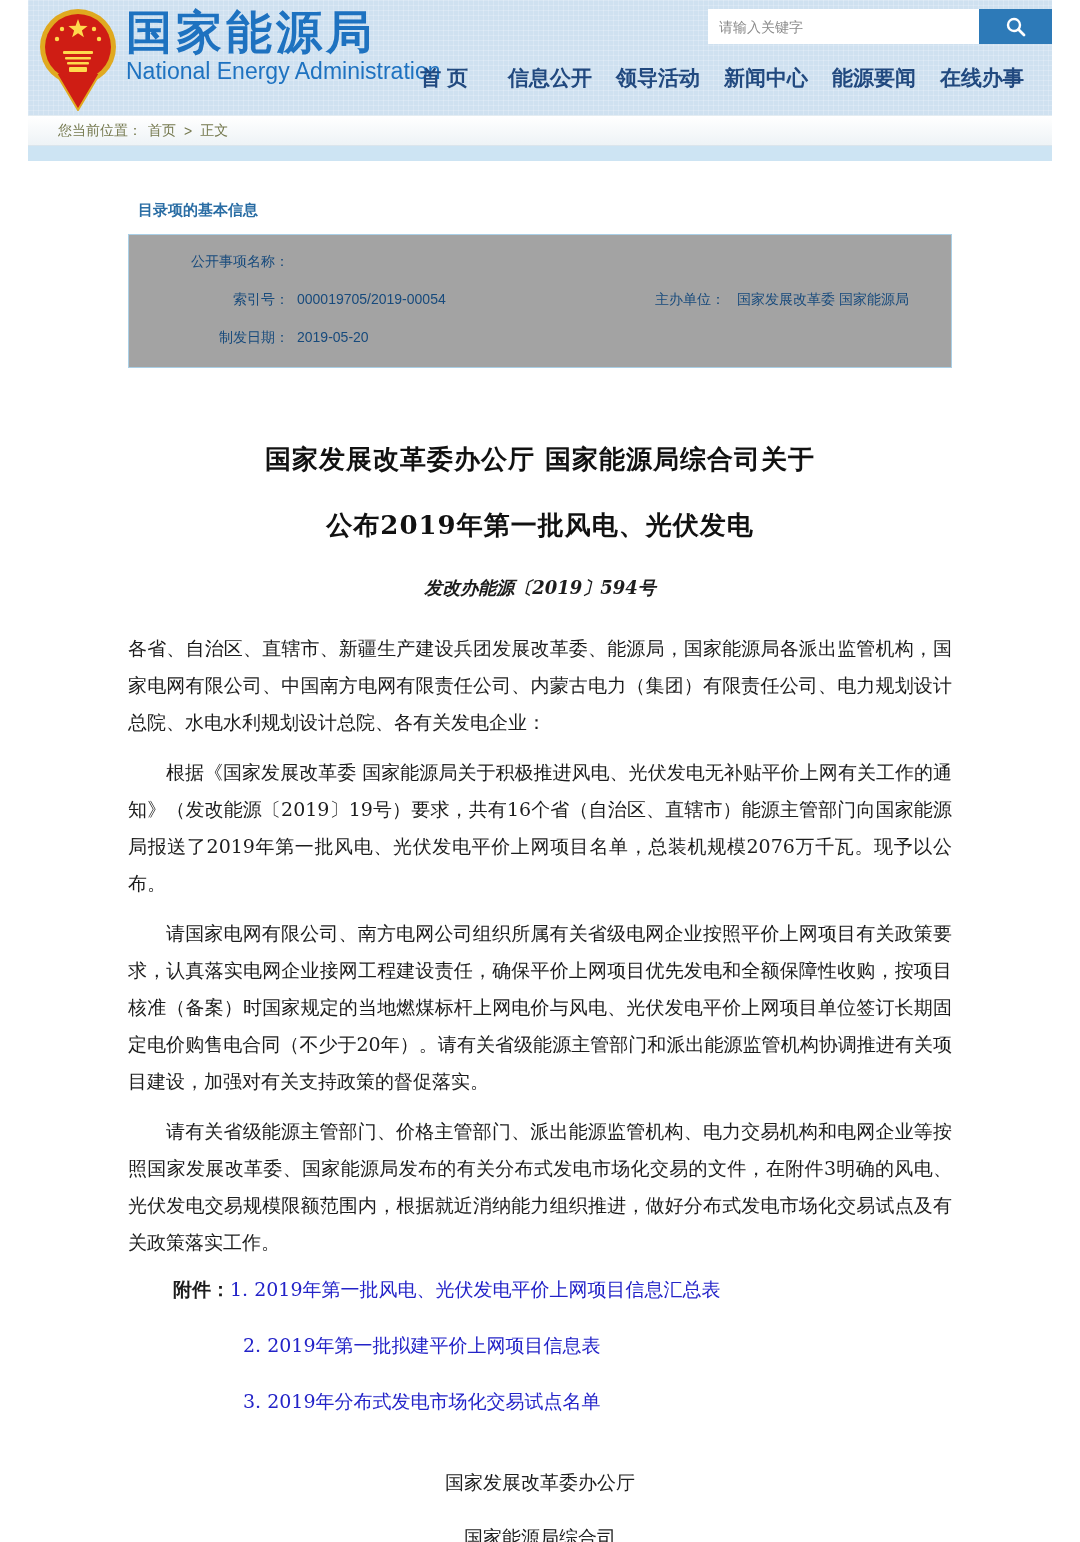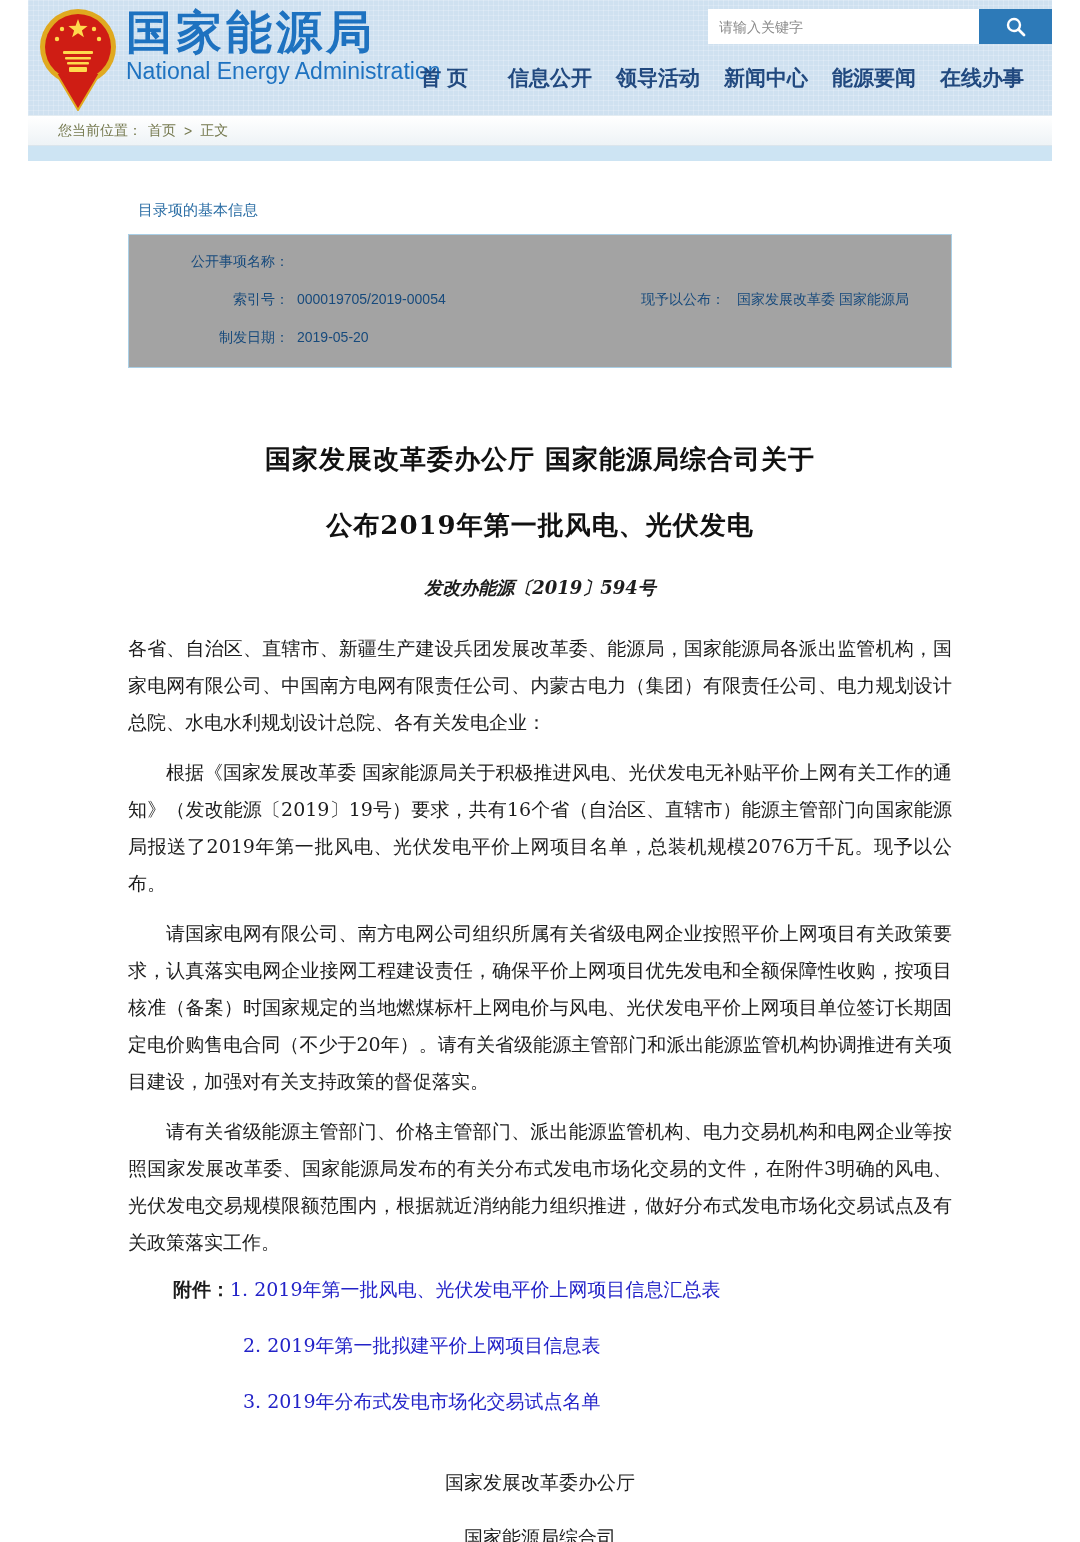--- a/index.html
+++ b/index.html
@@ -55,21 +55,21 @@
   }
   .breadcrumb-bar a { color:#75794f; text-decoration:none; }
   .crumb-sep { margin:0 8px; }
   .crumb-prefix { margin-right:6px; }
   .blue-strip { height:15px; background:#cde4f3; }
 
   
   .main { padding:0 100px; }
 
   .catalog-heading {
-    margin:40px 0 14px 10px; font-size:15px; font-weight:normal; color:#2a6da4;
+    margin:40px 0 14px 10px; font-size:15px; font-weight:bold; color:#2a6da4;
   }
   .info-box {
     border:1px solid #a9cfe6; background:#a3a3a3; padding:16px 18px 18px;
   }
   .info-row { display:flex; margin-bottom:18px; font-size:14px; color:#174a7c; line-height:20px; }
   .info-row:last-child { margin-bottom:2px; }
   .info-label { width:150px; text-align:right; padding-right:8px; flex:none; }
   .info-value { flex:1; }
   .info-value.fixed { flex:none; width:310px; }
   .info-label2 { width:130px; text-align:right; padding-right:12px; flex:none; }
@@ -153,21 +153,21 @@
   <main class="main">
 
     <h2 class="catalog-heading">目录项的基本信息</h2>
     <section class="info-box">
       <div class="info-row">
         <span class="info-label">公开事项名称：</span>
       </div>
       <div class="info-row">
         <span class="info-label">索引号：</span>
         <span class="info-value fixed">000019705/2019-00054</span>
-        <span class="info-label2">现予以公布：</span>
+        <span class="info-label2">主办单位：</span>
         <span class="info-value">国家发展改革委 国家能源局</span>
       </div>
       <div class="info-row">
         <span class="info-label">制发日期：</span>
         <span class="info-value">2019-05-20</span>
       </div>
     </section>
 
     <article class="doc">
       <h1 class="doc-title t1">国家发展改革委办公厅 国家能源局综合司关于</h1>

